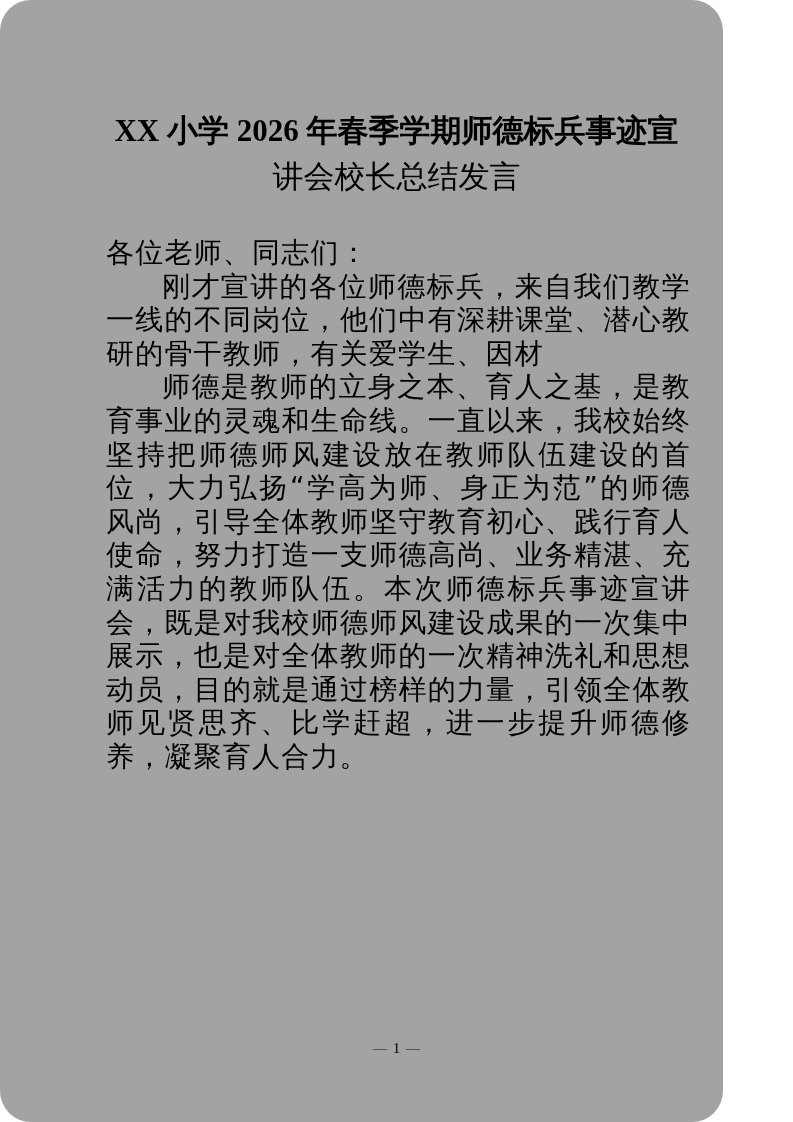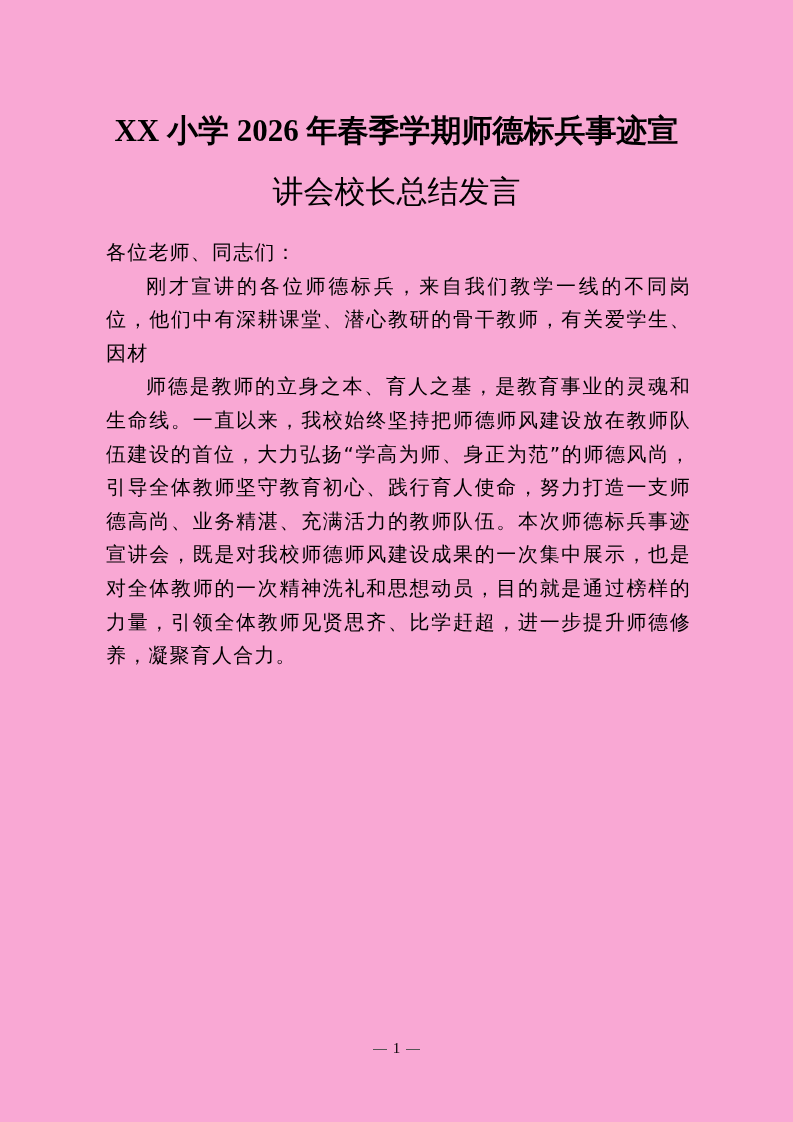--- a/index.html
+++ b/index.html
@@ -10,52 +10,52 @@
     body {
       width: 793px;
       height: 1122px;
       position: relative;
       overflow: hidden;
       color: #000000;
     }
     .page {
       position: absolute;
       left: 0; top: 0;
-      width: 793px;
+      width: 723px;
       height: 1122px;
-      background: #f9a8d4;
+      background: #a3a3a3;
+      border-radius: 31px;
     }
     .title {
       position: absolute;
       left: 100px;
       top: 108px;
       width: 593px;
       text-align: center;
       font-family: "Liberation Serif", "DejaVu Serif", serif;
       font-weight: bold;
       font-size: 31px;
       line-height: 46px;
       margin: 0;
     }
     .title .line2 {
       font-weight: normal;
       display: block;
-      margin-top: 15px;
     }
     .title .line1 {
       display: block;
       white-space: nowrap;
     }
     .body {
       position: absolute;
       left: 106px;
       top: 236px;
       width: 585px;
       font-family: "DejaVu Sans", "Liberation Sans", sans-serif;
-      font-size: 20px;
+      font-size: 28px;
       line-height: 33.6px;
       letter-spacing: 1.2px;
       text-align: justify;
     }
     .body p {
       margin: 0;
     }
     .body p.indent {
       text-indent: 2em;
     }

